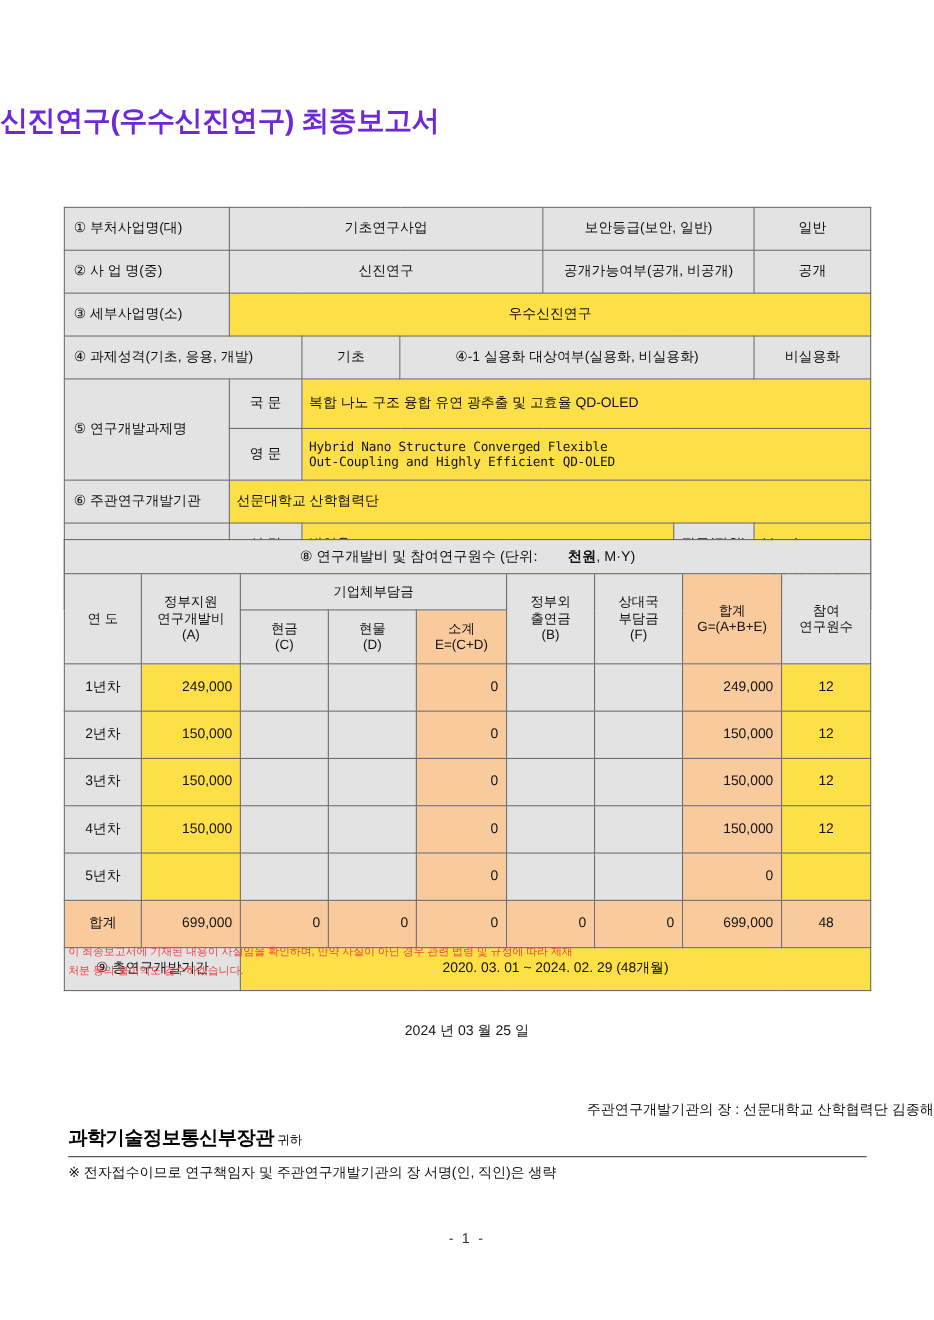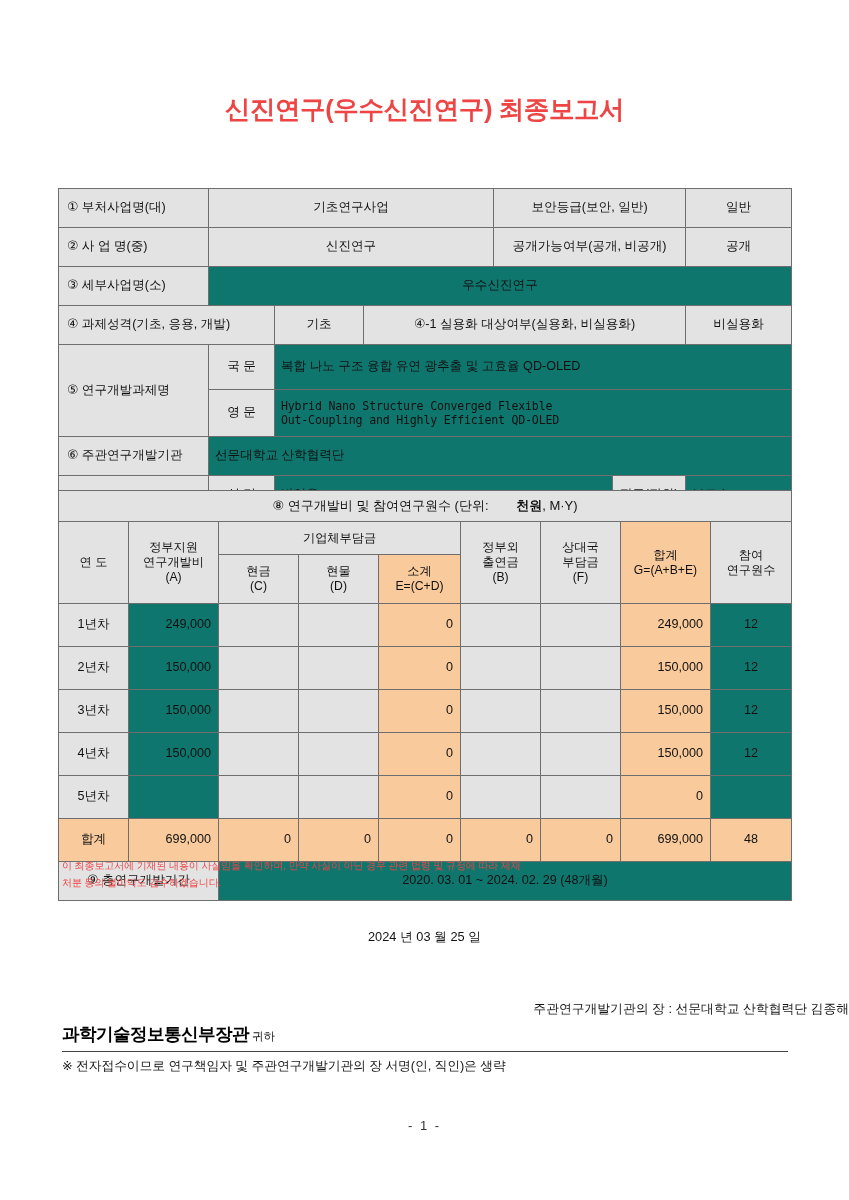--- a/index.html
+++ b/index.html
@@ -36,25 +36,25 @@
     line-height: 1.3;
     white-space: nowrap;
   }
 
   
   .doc-title {
     position: absolute;
     top: 92px;
     left: 0;
     width: 849px;
-    text-align: center;
+    text-align: left;
     font-size: 25.5px;
     font-weight: bold;
     letter-spacing: -0.4px;
-    color: #ef4444;
+    color: #6d28d9;
   }
 
   
   table.main {
     position: absolute;
     top: 152px;
     left: 58px;
     width: 733px;
     border-collapse: collapse;
     table-layout: fixed;
@@ -62,21 +62,21 @@
     margin-top: 36px;
   }
   table.main td {
     border: 1px solid #6e6e6e;
     padding: 0 6px;
     vertical-align: middle;
     line-height: 1.25;
     color: #111;
   }
   .gray  { background: #e3e3e3; }
-  .white { background: #0f766e; }
+  .white { background: #fde047; }
   .orange{ background: #f9cb9c; }
 
   .c  { text-align: center; }
   .l  { text-align: left; }
 
   .h38 { height: 38px; }
   .h44 { height: 44px; }
   .mono {
     font-family: "DejaVu Sans Mono", "Liberation Mono", monospace;
     font-size: 11.6px;

